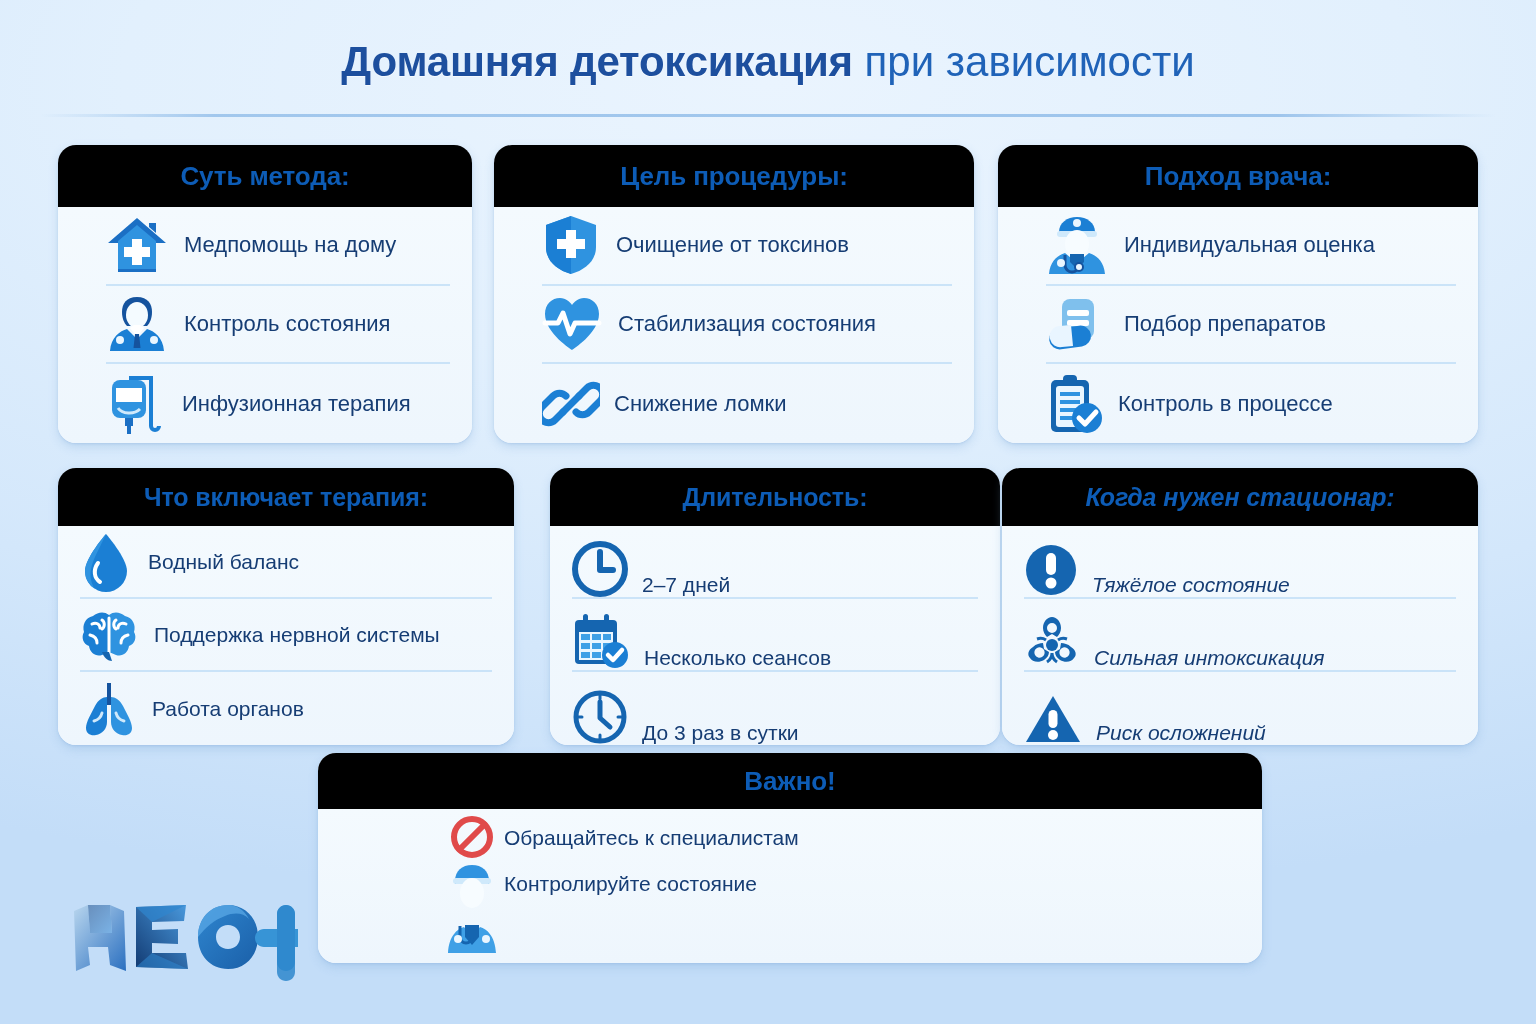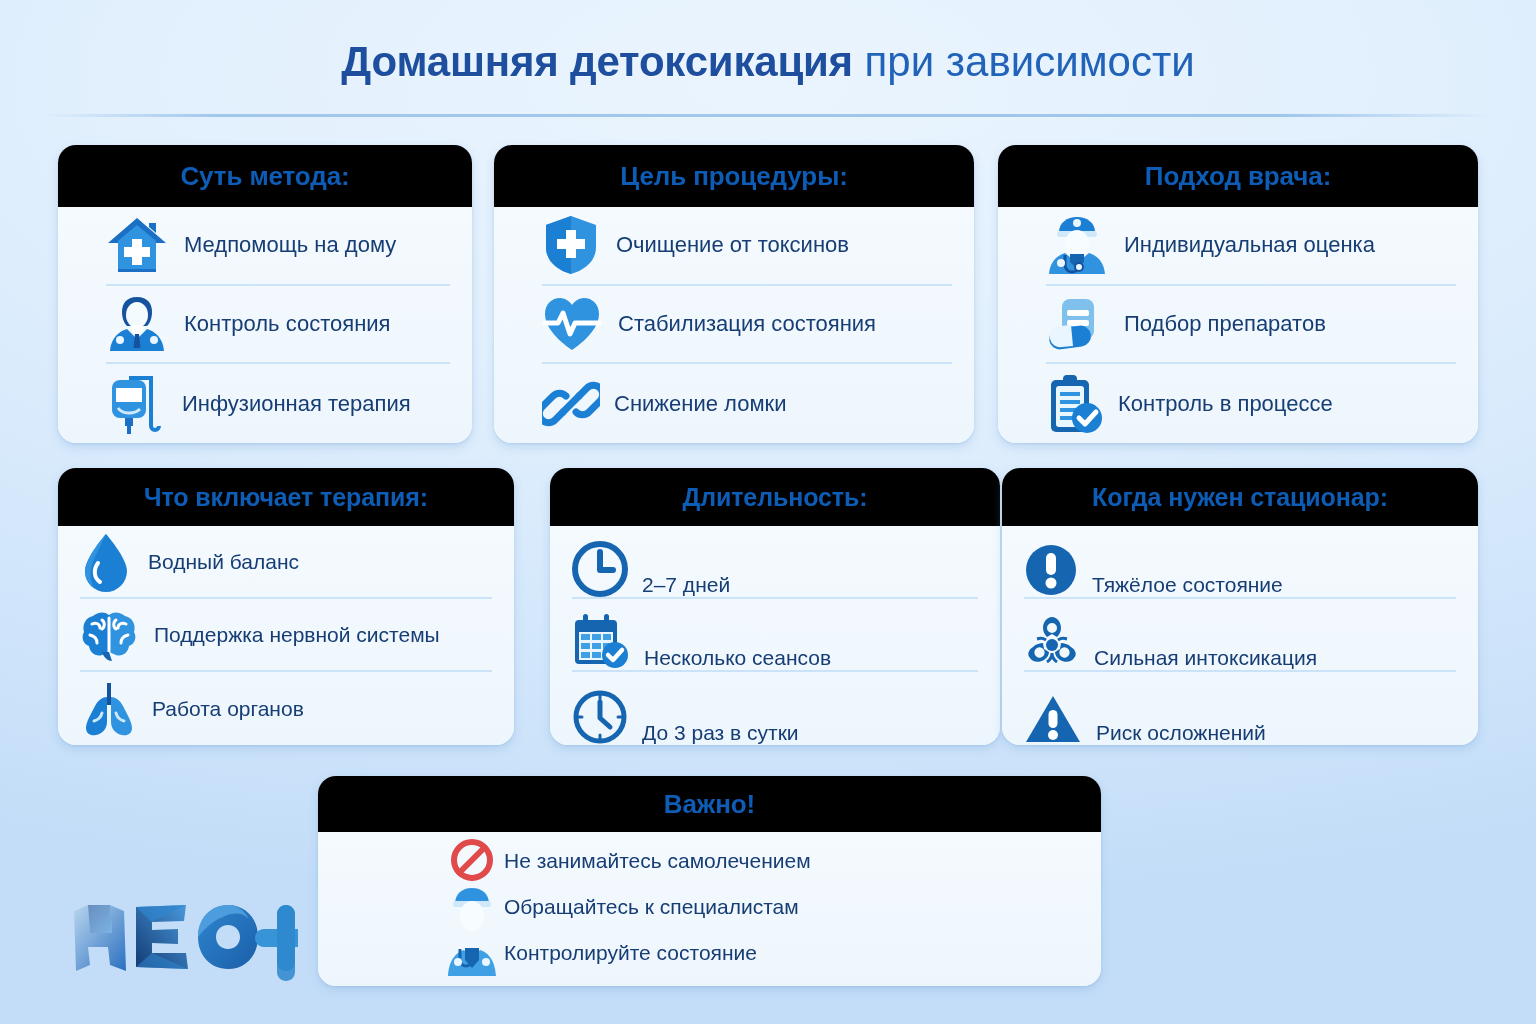--- a/index.html
+++ b/index.html
@@ -51,29 +51,29 @@
   .c2{ left:494px; top:145px; width:480px; height:298px; }
   .c3{ left:998px; top:145px; width:480px; height:298px; }
   .c1 .card-head,.c2 .card-head,.c3 .card-head{ height:62px; font-size:26px; }
   .c1 .card-body,.c2 .card-body,.c3 .card-body{ height:236px;padding-left:48px; }
   .c1 .row,.c2 .row,.c3 .row{ height:78.66px; }
   .c1 .row-label,.c2 .row-label,.c3 .row-label{ font-size:22px; }
 
   
   .c4{ left:58px;  top:468px; width:456px; height:277px; }
   .c5{ left:540px; top:468px; width:450px; height:277px;margin-left:10px; }
-  .c6{ left:1002px;top:468px; width:476px; height:277px; }
+  .c6{ left:1002px;top:468px; width:476px; height:277px;font-style:italic; }
   .c4 .card-head,.c5 .card-head,.c6 .card-head{ height:58px; font-size:25px; }
   .c4 .card-body,.c5 .card-body,.c6 .card-body{ height:219px; }
   .c4 .row,.c5 .row,.c6 .row{ height:73px; }
   .c4 .row-label,.c5 .row-label,.c6 .row-label{ font-size:21px; }
   .c5 .row,.c6 .row{ gap:14px;align-items:flex-end; }
 
   
-  .c7{ left:318px; top:776px; width:783px; height:210px; }
+  .c7{ left:318px; top:753px; width:944px; height:210px; }
   .c7 .card-head{ height:56px; font-size:26px; }
   .c7 .card-body{ height:154px; padding:6px 0 0 0; position:relative; }
   .c7 .irow{ display:flex; align-items:center; height:46px; padding-left:186px; }
   .c7 .irow span{ font-size:21px; color:#163d74; }
   .c7 .badge-stop{ position:absolute; left:132px; top:6px; }
   .c7 .badge-doc{ position:absolute; left:128px; top:50px; }
 
   
   .logo{ position:absolute; left:68px; top:895px; width:230px; height:86px; }
 </style>
@@ -367,23 +367,20 @@
           <path d="M9 22c0-10 7-16 17-16s17 6 17 16v3H9z" fill="#2f93e0"></path>
           <rect x="7" y="19" width="38" height="6" rx="3" fill="#cfe9fb"></rect>
           <ellipse cx="26" cy="34" rx="12" ry="15" fill="#f7fcff"></ellipse>
           <path d="M2 94c1-17 9-24 16-26l8 9 8-9c7 2 15 9 16 26z" fill="#3fa0e6"></path>
           <path d="M19 66h14v12l-7 8-7-8z" fill="#1565b0"></path>
           <path d="M14 67v11a6 6 0 0 0 12 0" stroke="#1565b0" stroke-width="3" fill="none"></path>
           <circle cx="12" cy="80" r="4" fill="#eaf6ff"></circle>
           <circle cx="40" cy="80" r="4" fill="#eaf6ff"></circle>
         </svg>
     </span>
-    <div class="irow">
-        <span>Не занимайтесь самолечением</span>
-      </div>
     <div class="irow">
         <span>Обращайтесь к специалистам</span>
       </div>
     <div class="irow">
         <span>Контролируйте состояние</span>
       </div>
   </div>
 </div>
 
 <div class="logo">

